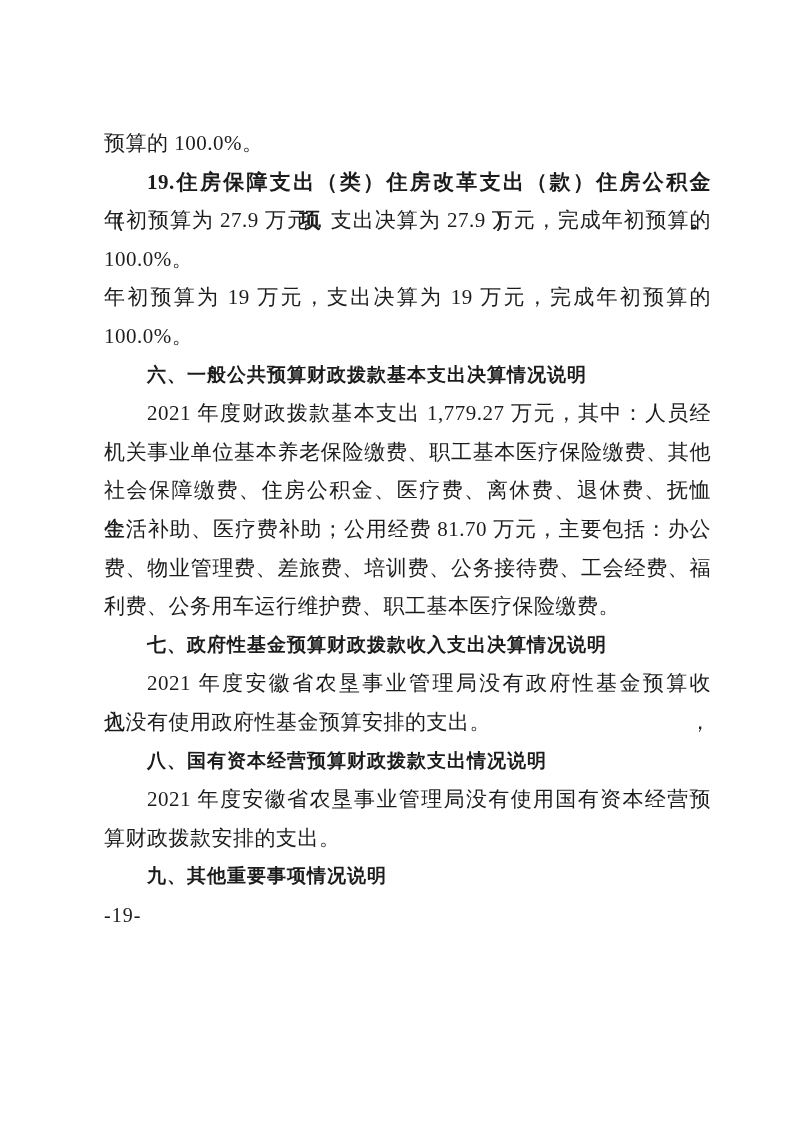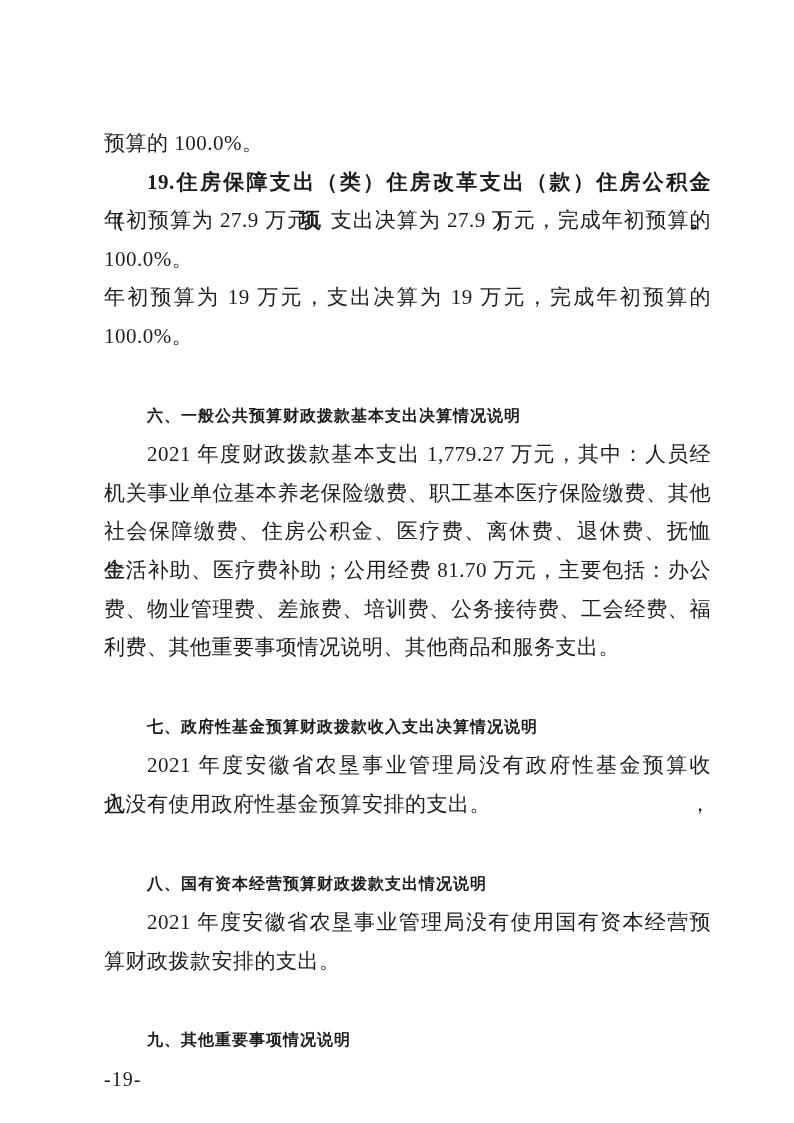--- a/index.html
+++ b/index.html
@@ -32,23 +32,22 @@
     text-align-last: justify;
   }
   
   .ind { text-indent: 43px; }
   
   .lead { font-weight: bold; }
   
   .head {
     font-family: "Liberation Sans", "DejaVu Sans", sans-serif;
     font-weight: bold;
-    font-size: 16px;
+    font-size: 19px;
     letter-spacing: 1px;
-    margin-top: 41px;
   }
   .pagenum {
     text-align: left;
     padding-right: 13px;
     font-size: 20px;
     letter-spacing: 1px;
     font-family: "Liberation Serif", "DejaVu Serif", serif;
   }
 </style>
 </head>
@@ -63,21 +62,21 @@
     <div class="line">100.0%。</div>
     <div class="line j">年初预算为 19 万元，支出决算为 19 万元，完成年初预算的</div>
     <div class="line">100.0%。</div>
 
     <div class="line head ind">六、一般公共预算财政拨款基本支出决算情况说明</div>
     <div class="line ind j">2021 年度财政拨款基本支出 1,779.27 万元，其中：人员经</div>
     <div class="line j">机关事业单位基本养老保险缴费、职工基本医疗保险缴费、其他</div>
     <div class="line j">社会保障缴费、住房公积金、医疗费、离休费、退休费、抚恤金、</div>
     <div class="line j">生活补助、医疗费补助；公用经费 81.70 万元，主要包括：办公</div>
     <div class="line j">费、物业管理费、差旅费、培训费、公务接待费、工会经费、福</div>
-    <div class="line">利费、其他重要事项情况说明、其他商品和服务支出。</div>
+    <div class="line">利费、公务用车运行维护费、职工基本医疗保险缴费。</div>
 
     <div class="line head ind">七、政府性基金预算财政拨款收入支出决算情况说明</div>
     <div class="line ind j">2021 年度安徽省农垦事业管理局没有政府性基金预算收入，</div>
     <div class="line">也没有使用政府性基金预算安排的支出。</div>
 
     <div class="line head ind">八、国有资本经营预算财政拨款支出情况说明</div>
     <div class="line ind j">2021 年度安徽省农垦事业管理局没有使用国有资本经营预</div>
     <div class="line">算财政拨款安排的支出。</div>
 
     <div class="line head ind">九、其他重要事项情况说明</div>

